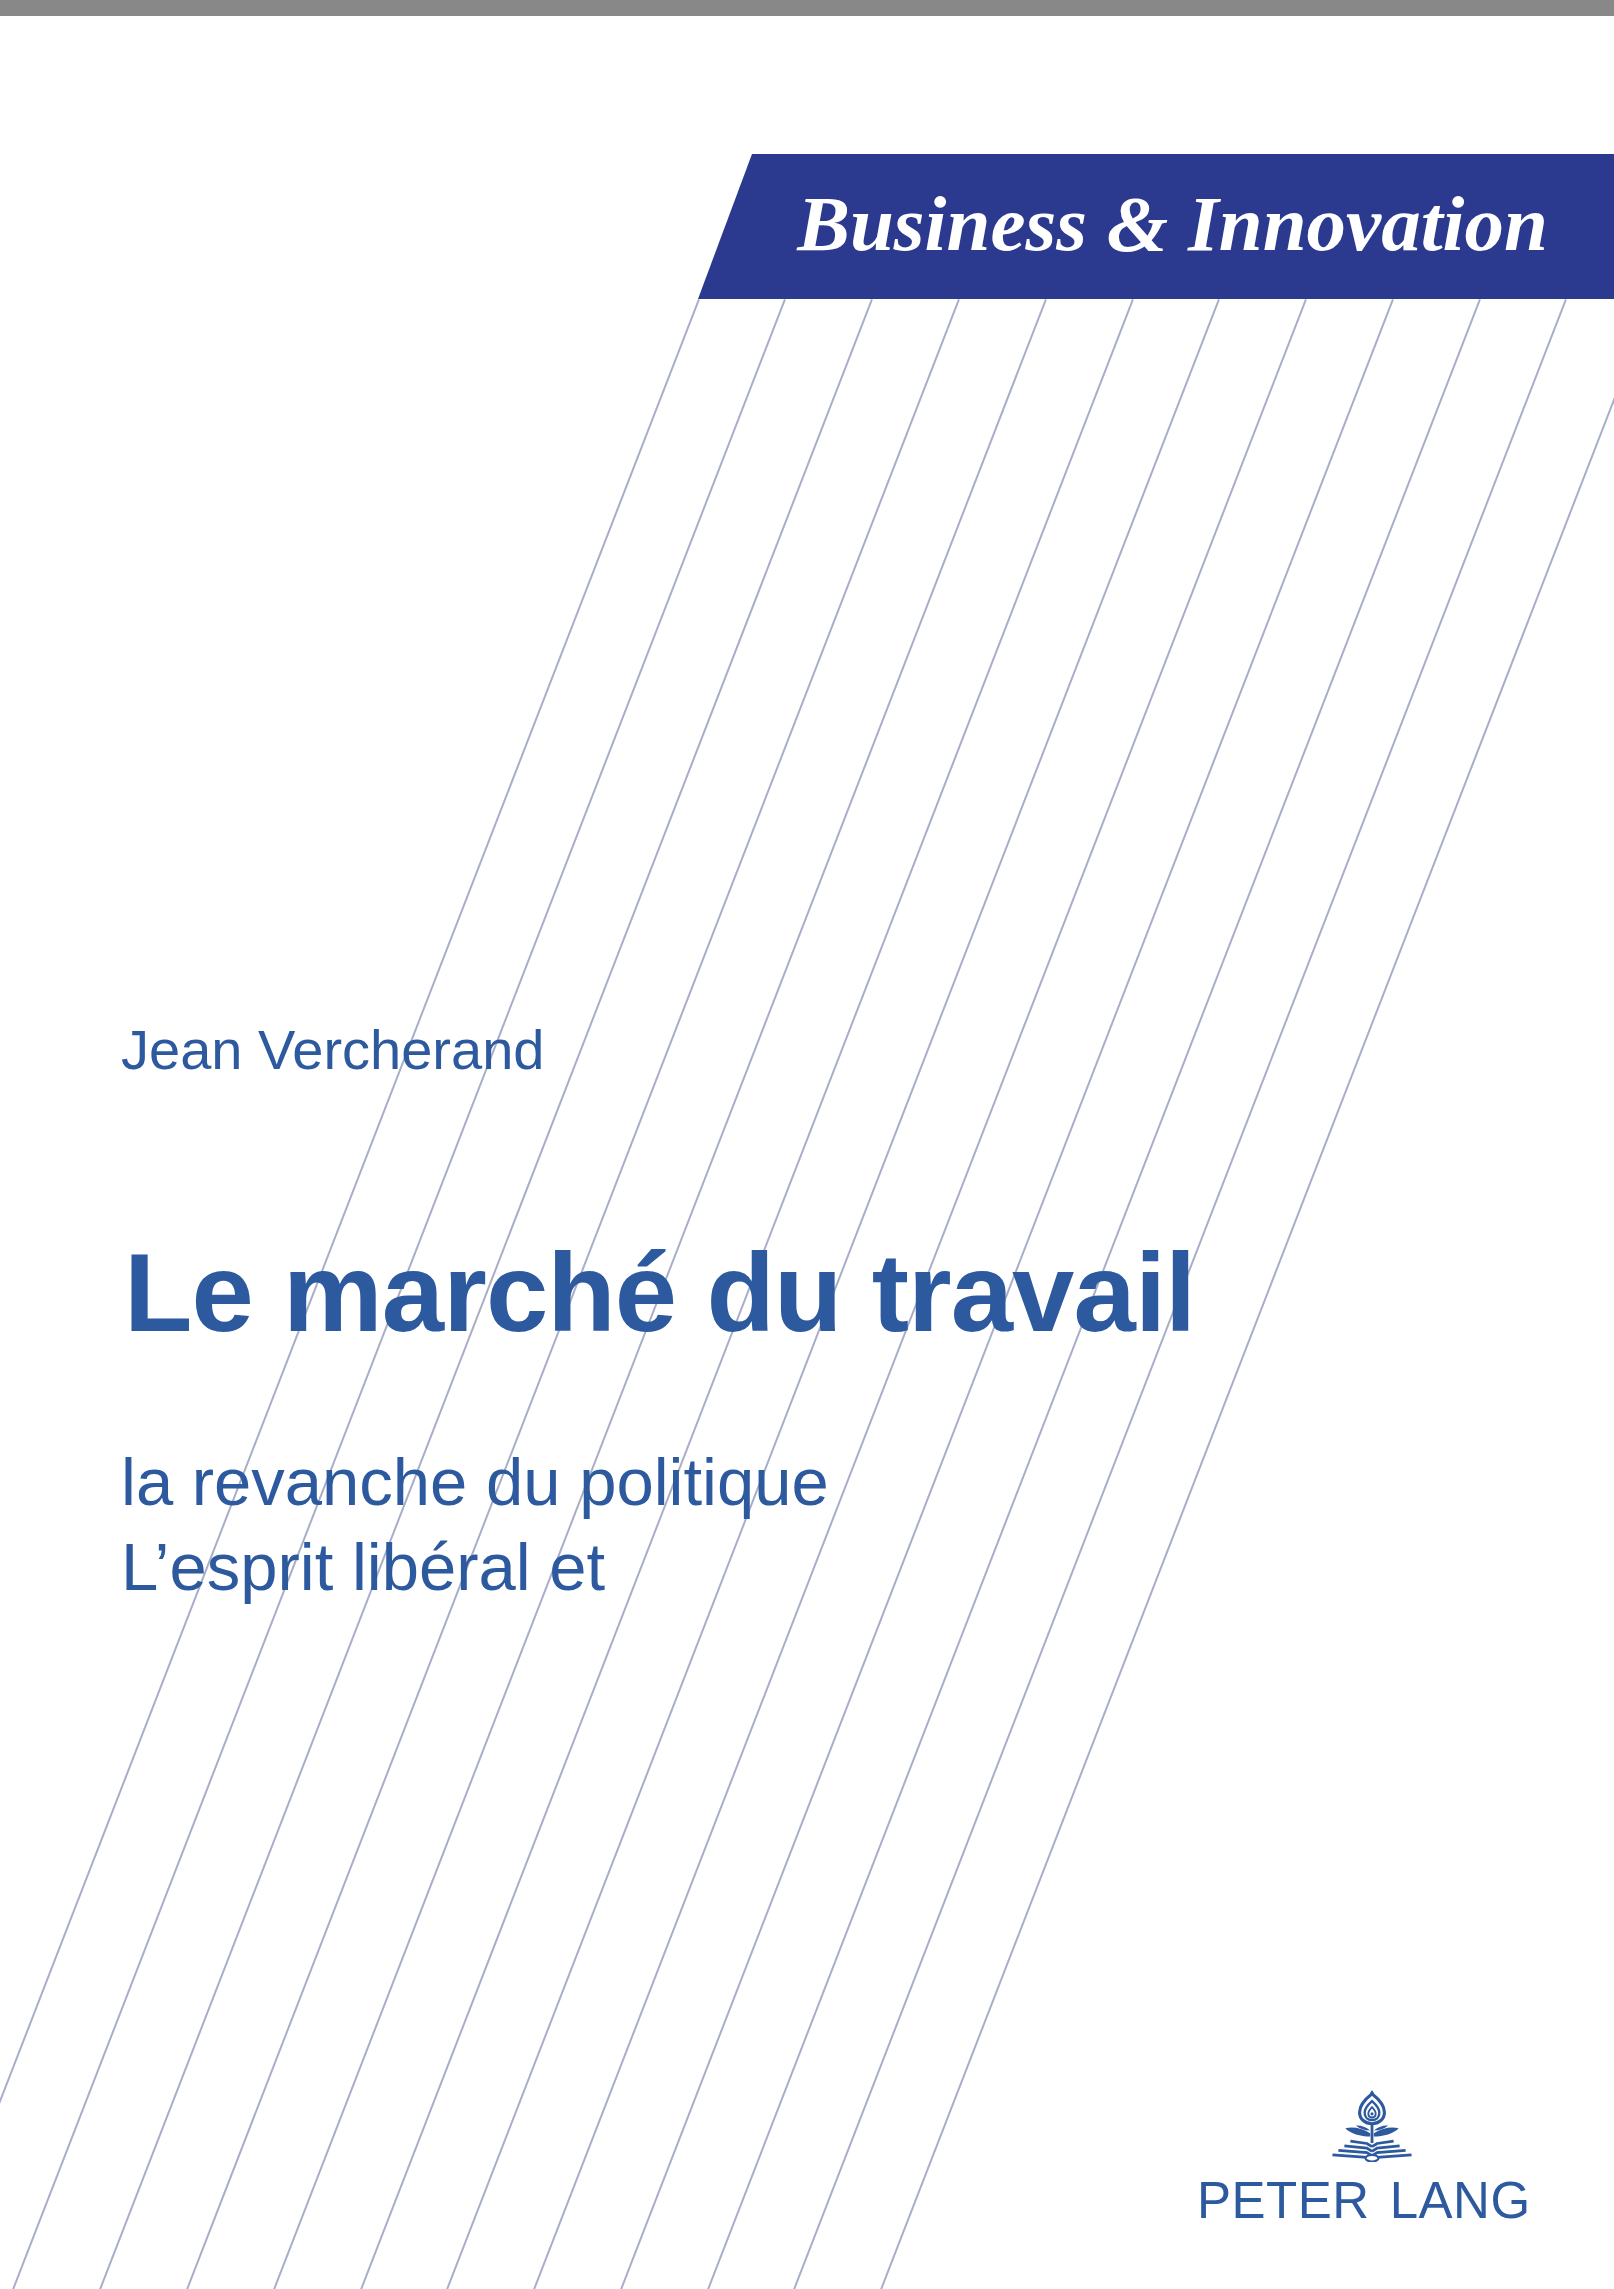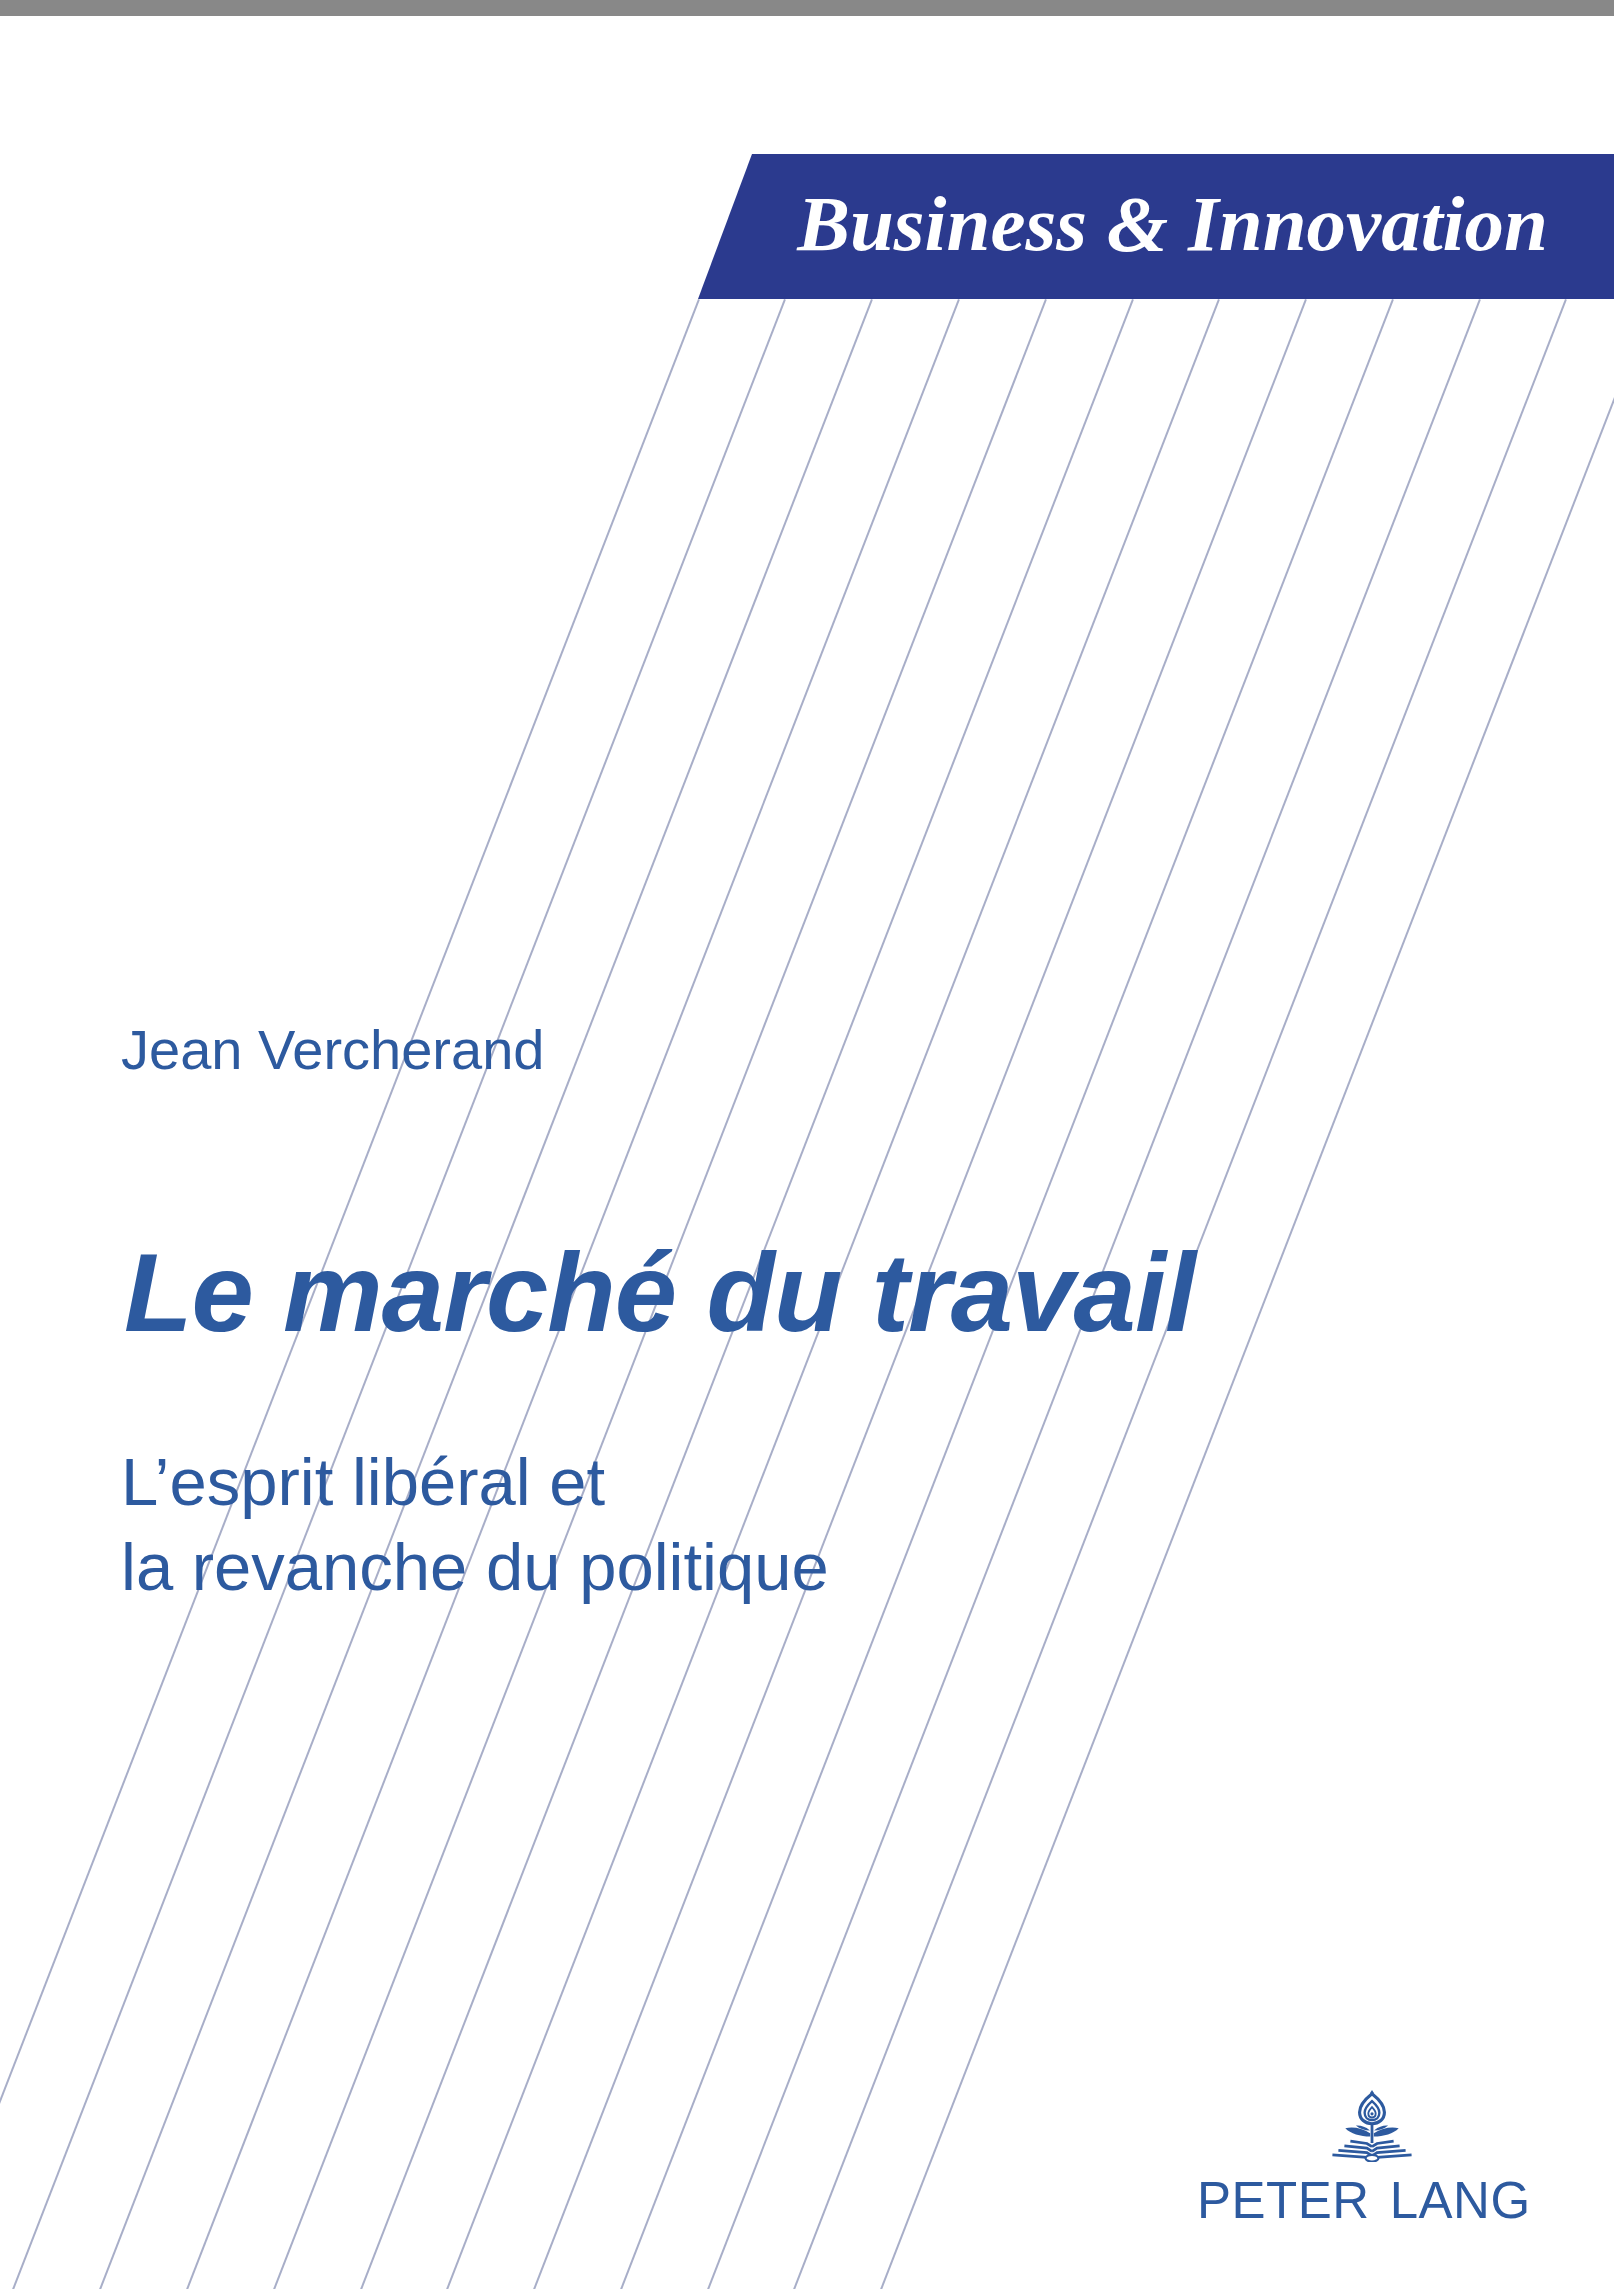--- a/index.html
+++ b/index.html
@@ -50,21 +50,20 @@
     font-size:56px;line-height:1;
     color:var(--text-blue);
     z-index:2;
   }
   .title{
     position:absolute;left:124px;top:1221px;
     font-size:112px;line-height:1;font-weight:bold;
     letter-spacing:-0.9px;
     color:var(--text-blue);
     z-index:2;
-    font-style:italic;
   }
   .subtitle{
     position:absolute;left:121px;top:1423px;
     font-size:67px;line-height:85px;
     color:var(--text-blue);
     z-index:2;
   }
   .subtitle span{display:block;}
   .publisher-emblem{
     position:absolute;left:1320px;top:2074px;
@@ -102,22 +101,22 @@
 
   <div class="banner">
     <span class="banner-label">Business &amp; Innovation</span>
   </div>
 
   <div class="author">Jean Vercherand</div>
 
   <div class="title">Le marché du travail</div>
 
   <div class="subtitle">
+    <span>la revanche du politique</span>
     <span>L’esprit libéral et</span>
-    <span>la revanche du politique</span>
   </div>
 
   <svg class="publisher-emblem" viewBox="0 0 113 78" xmlns="http://www.w3.org/2000/svg" aria-hidden="true">
 
     <g fill="none" stroke="currentColor">
       <path d="M56.5,4 C49,10 43,16.5 43,24 C43,31.5 49,36.5 56.5,36.5 C64,36.5 70,31.5 70,24 C70,16.5 64,10 56.5,4 Z" stroke-width="3.4"></path>
       <path d="M56.5,12 C52,16 48.5,19.5 48.5,24.5 C48.5,29.5 52,32.5 56.5,32.5 C61,32.5 64.5,29.5 64.5,24.5 C64.5,19.5 61,16 56.5,12 Z" stroke-width="2.6"></path>
       <path d="M56.5,18.5 C54,21 52.5,23 52.5,25.5 C52.5,28.2 54.2,29.8 56.5,29.8 C58.8,29.8 60.5,28.2 60.5,25.5 C60.5,23 59,21 56.5,18.5 Z" stroke-width="2"></path>
     </g>
     <g fill="currentColor">

